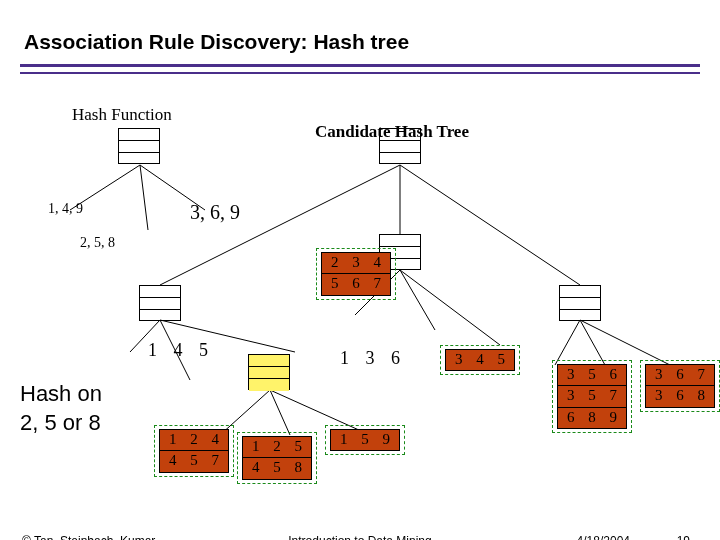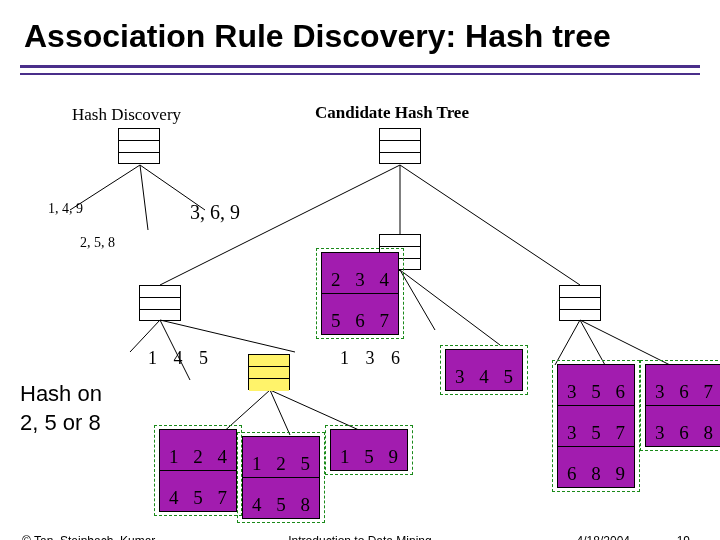--- a/index.html
+++ b/index.html
@@ -1,30 +1,30 @@
 <!DOCTYPE html>
 <html><head>
 <meta charset="utf-8">
 <style>
   *{box-sizing:border-box;margin:0;padding:0}
   body{width:720px;height:540px;background:#fff;font-family:Arial,Helvetica,sans-serif;position:relative;overflow:hidden}
-  .title{font-size:32px;font-weight:bold;padding:18px 0 10px 24px;font-family:Verdana,Arial,sans-serif}
+  .title{font-size:21px;font-weight:bold;padding:30px 0 10px 24px;font-family:Verdana,Arial,sans-serif}
   .divider1{height:3px;background:#4a2e8a;margin:0 20px}
   .divider2{height:2px;background:#4a2e8a;margin:5px 20px 0 20px}
   .stage{position:absolute;left:0;top:70px;width:720px;height:430px}
   .label{position:absolute;font-family:'Times New Roman',serif;font-size:17px}
   .label.bold{font-weight:bold}
   svg{position:absolute;left:0;top:0;width:720px;height:430px}
   .hashbox{position:absolute;width:42px;height:36px;border:1px solid #000}
   .hashbox .hb-top{height:12px;border-bottom:1px solid #000}
   .hashbox .hb-mid{height:12px;border-bottom:1px solid #000}
   .hashbox.yellow .hb-top,.hashbox.yellow .hb-mid,.hashbox.yellow .hb-bot{background:#fff36a}
   .hashbox .hb-bot{height:12px}
   .leaf{position:absolute;border:1.5px dashed #1a8a1a;padding:3px 4px}
-  .cell{border:1px solid #000;background:#a21caf;font-family:'Times New Roman',serif;font-size:19px;letter-spacing:5px;padding:16px 4px 2px 9px;line-height:1.15;white-space:nowrap}
+  .cell{border:1px solid #000;background:#c2410c;font-family:'Times New Roman',serif;font-size:15px;letter-spacing:5px;padding:1px 4px 2px 9px;line-height:1.15;white-space:nowrap}
   .cell + .cell{border-top:none}
   .l145{position:absolute;font-family:'Times New Roman',serif;font-size:18px;letter-spacing:6px}
   .hashon{position:absolute;font-family:Arial,sans-serif;font-size:22px;line-height:1.3}
   .footer{position:absolute;left:0;bottom:6px;width:720px;font-size:12px;font-family:Arial,sans-serif}
   .footer .copy{position:absolute;left:22px}
   .footer .mid{position:absolute;left:0;width:720px;text-align:center}
   .footer .date{position:absolute;right:90px}
   .footer .pg{position:absolute;right:30px}
 </style>
 </head>
@@ -56,22 +56,22 @@
 
     <line x1="270" y1="320" x2="220" y2="365" stroke="#000"></line>
     <line x1="270" y1="320" x2="290" y2="365" stroke="#000"></line>
     <line x1="270" y1="320" x2="370" y2="365" stroke="#000"></line>
 
     <line x1="580" y1="250" x2="555" y2="295" stroke="#000"></line>
     <line x1="580" y1="250" x2="605" y2="295" stroke="#000"></line>
     <line x1="580" y1="250" x2="670" y2="295" stroke="#000"></line>
   </svg>
 
-  <div class="label" style="left:72px;top:35px">Hash Discovery</div>
-  <div class="label bold" style="left:315px;top:33px">Candidate Hash Tree</div>
+  <div class="label" style="left:72px;top:35px">Hash Function</div>
+  <div class="label bold" style="left:315px;top:52px">Candidate Hash Tree</div>
   <div class="label" style="left:48px;top:131px;font-size:14px">1, 4, 9</div>
   <div class="label" style="left:190px;top:131px;font-size:20px">3, 6, 9</div>
   <div class="label" style="left:80px;top:165px;font-size:14px">2, 5, 8</div>
 
   <div class="hashbox" style="left:118px;top:58px">
       <div class="hb-top"></div>
       <div class="hb-mid"></div>
       <div class="hb-bot"></div>
     </div>
   <div class="hashbox" style="left:379px;top:58px">
@@ -93,21 +93,21 @@
       <div class="hb-top"></div>
       <div class="hb-mid"></div>
       <div class="hb-bot"></div>
     </div>
   <div class="hashbox yellow" style="left:248px;top:284px">
       <div class="hb-top"></div>
       <div class="hb-mid"></div>
       <div class="hb-bot"></div>
     </div>
 
-  <div class="l145" style="left:148px;top:278px">1 4 5</div>
+  <div class="l145" style="left:148px;top:270px">1 4 5</div>
   <div class="l145" style="left:340px;top:278px">1 3 6</div>
 
   <div class="hashon" style="left:20px;top:310px">
     <span>Hash on</span><br>
     <span>2, 5 or 8</span>
   </div>
 
   <div class="leaf" style="left:316px;top:178px">
     <div class="cell">2 3 4</div>
     <div class="cell">5 6 7</div>

